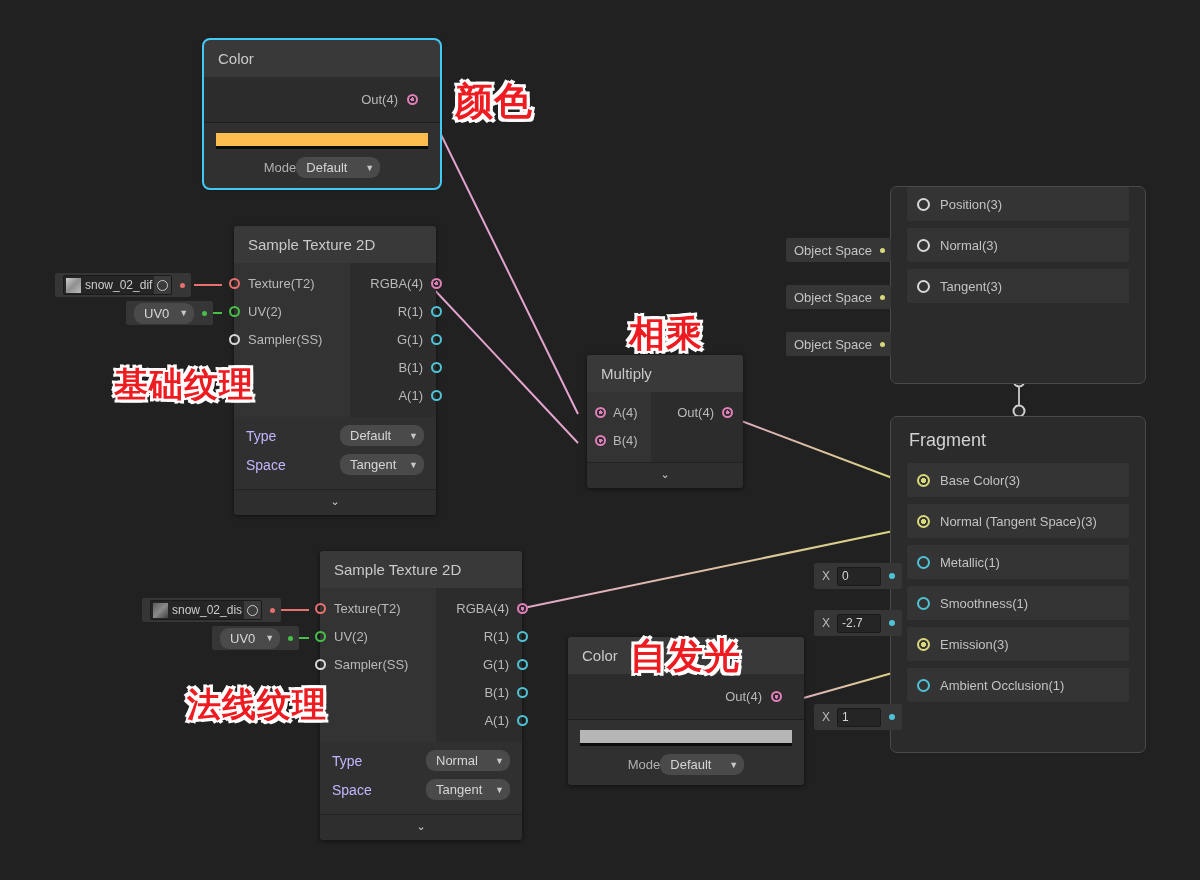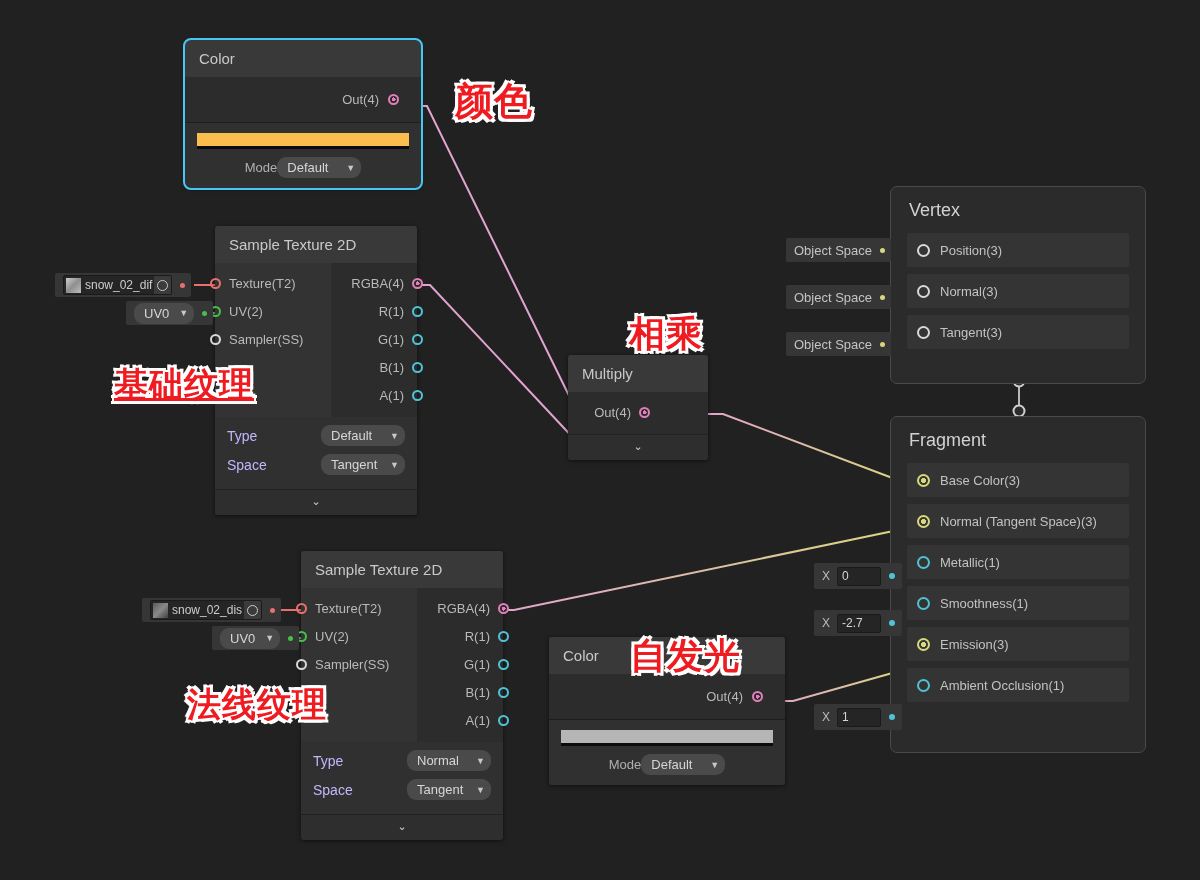--- a/index.html
+++ b/index.html
@@ -9,21 +9,21 @@
     font-family: "Liberation Sans", "DejaVu Sans", sans-serif;
     overflow: hidden;
   }
   #canvas { position: relative; width: 1200px; height: 880px; }
 
   
   #wires { position: absolute; left: 0; top: 0; width: 1200px; height: 880px; pointer-events: none; }
 
   
   .node { position: absolute; background: #262626; border-radius: 3px;
-          box-shadow: 0 1px 4px rgba(0,0,0,.55); }
+          box-shadow: 0 1px 4px rgba(0,0,0,.55); margin-left: 19px; }
   .node-title { font-size: 15px; color: #c9c9c9; background: #393939;
                 padding: 10px 14px; border-radius: 3px 3px 0 0; }
   .node.selected { outline: 2px solid #44c8f5; border-radius: 6px; }
 
   
   .color-node { width: 236px; }
   .color-out-row { height: 46px; background: #2c2c2c; display: flex;
                    align-items: center; justify-content: flex-end; padding-right: 22px;
                    border-bottom: 1px solid #1d1d1d; }
   .port-label { font-size: 13px; color: #b8b8b8; }
@@ -241,23 +241,33 @@
     <span class="stub" style="background:#e8706e;"></span>
   </div>
   <div class="pill" style="left:126px; top:301px;">
     <span class="dd" style="min-width:58px;">
       <span>UV0</span>
       <span class="caret">▼</span>
     </span>
     <span class="stub" style="background:#47c04a;"></span>
   </div>
 
-  <div class="node" style="left:568px; top:355px; width:140px;">
+  <div class="node" style="left:568px; top:355px; width:156px;">
     <div class="node-title">Multiply</div>
     <div class="tex-ports">
+      <div class="tex-in" style="flex:0 0 64px;">
+        <div class="prow">
+          <span class="dot filled" style="margin:0 7px 0 8px;"></span>
+          <span>A(4)</span>
+        </div>
+        <div class="prow">
+          <span class="dot filled" style="margin:0 7px 0 8px;"></span>
+          <span>B(4)</span>
+        </div>
+      </div>
       <div class="tex-out" style="width:76px; padding-right:10px;">
         <div class="prow out">
           <span>Out(4)</span>
           <span class="dot filled" style="margin-right:-16px;margin-left:8px;"></span>
         </div>
       </div>
     </div>
     <div class="expander">
       <span>⌄</span>
     </div>
@@ -352,21 +362,20 @@
     <div class="mode-row">
       <span class="mode-label">Mode</span>
       <span class="dd">
         <span>Default</span>
         <span class="caret">▼</span>
       </span>
     </div>
   </div>
 
   <div class="master" style="left:890px; top:186px; width:256px; height:198px;">
-    <div class="master-title">Vertex</div>
     <div class="mrow">
       <span class="mdot"></span>
       <span class="mrow-label">Position(3)</span>
     </div>
     <div class="mrow">
       <span class="mdot"></span>
       <span class="mrow-label">Normal(3)</span>
     </div>
     <div class="mrow">
       <span class="mdot"></span>
@@ -425,18 +434,18 @@
     <span class="fval">-2.7</span>
     <span class="stub2"></span>
   </div>
   <div class="fpill" style="left:814px; top:704px;">
     <span class="xlab">X</span>
     <span class="fval">1</span>
     <span class="stub2"></span>
   </div>
 
   <div class="anno" style="left:455px; top:76px; font-size:38px;">颜色</div>
-  <div class="anno" style="left:114px; top:362px; font-size:34px;text-decoration:underline;">基础纹理</div>
+  <div class="anno" style="left:114px; top:362px; font-size:34px;">基础纹理</div>
   <div class="anno" style="left:629px; top:310px; font-size:36px;">相乘</div>
   <div class="anno" style="left:630px; top:632px; font-size:36px;">自发光</div>
   <div class="anno" style="left:187px; top:682px; font-size:34px;">法线纹理</div>
 
 </div>
 
 </body></html>

